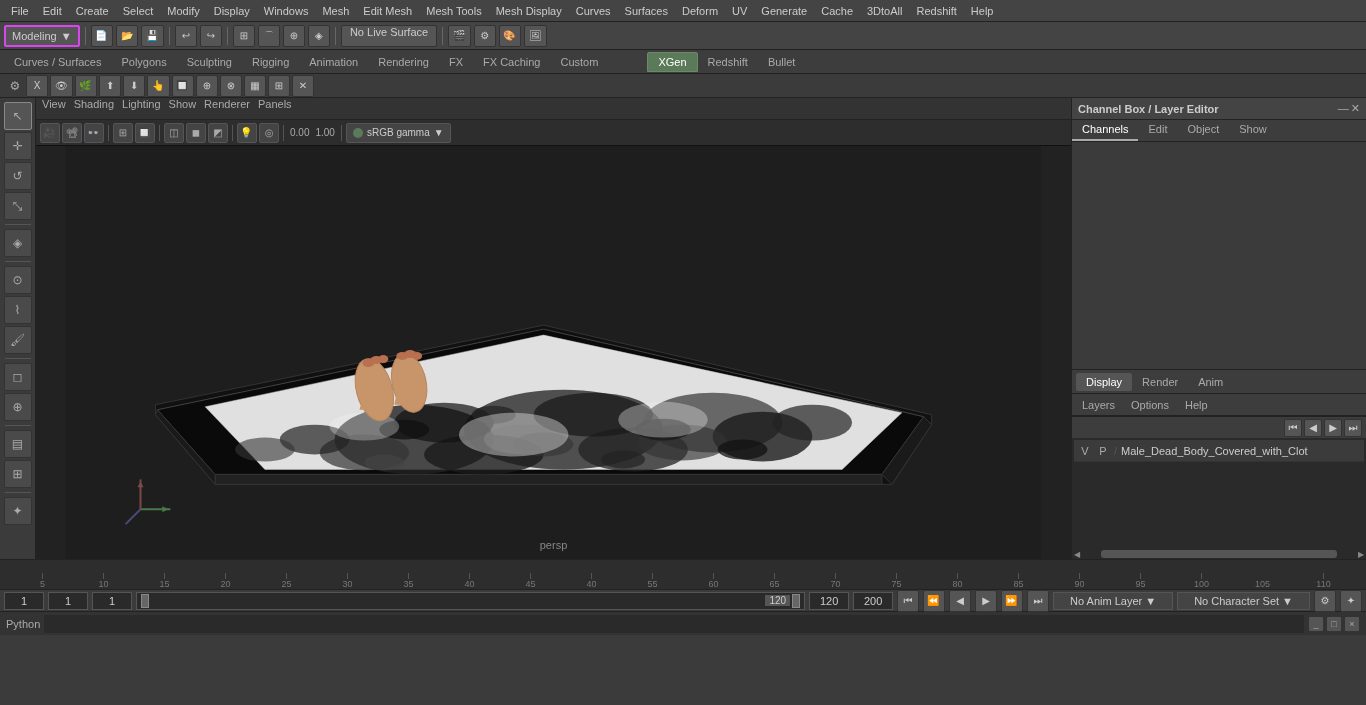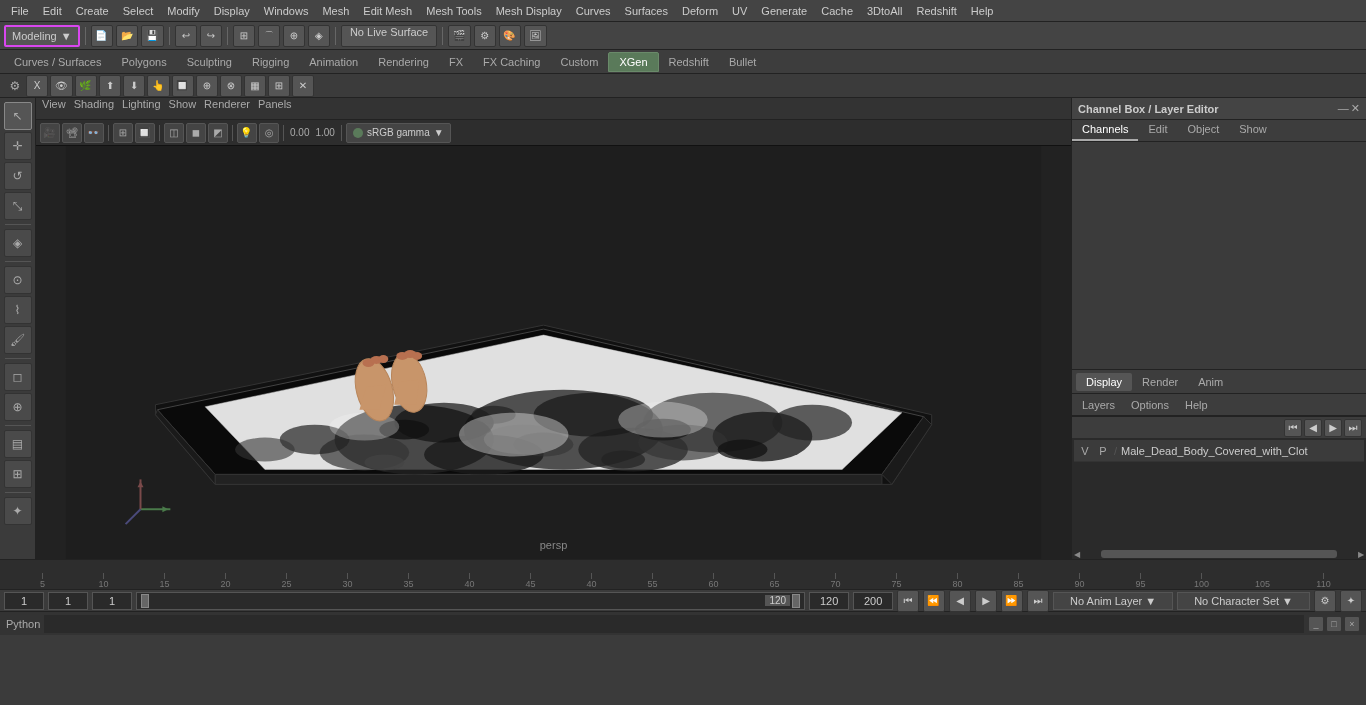--- a/index.html
+++ b/index.html
@@ -99,20 +99,21 @@
       cursor: pointer;
       color: #aaa;
       font-size: 11px;
       border-radius: 2px 2px 0 0;
       white-space: nowrap;
     }
     .mode-tab.xgen-active {
       background: #5a7a5a;
       color: #fff;
       border: 1px solid #6a8a6a;
+      margin-left: 39px;
     }
 
     
     #settings-row {
       display: flex;
       align-items: center;
       background: #3b3b3b;
       height: 24px;
       padding: 0 4px;
       border-bottom: 1px solid #222;

